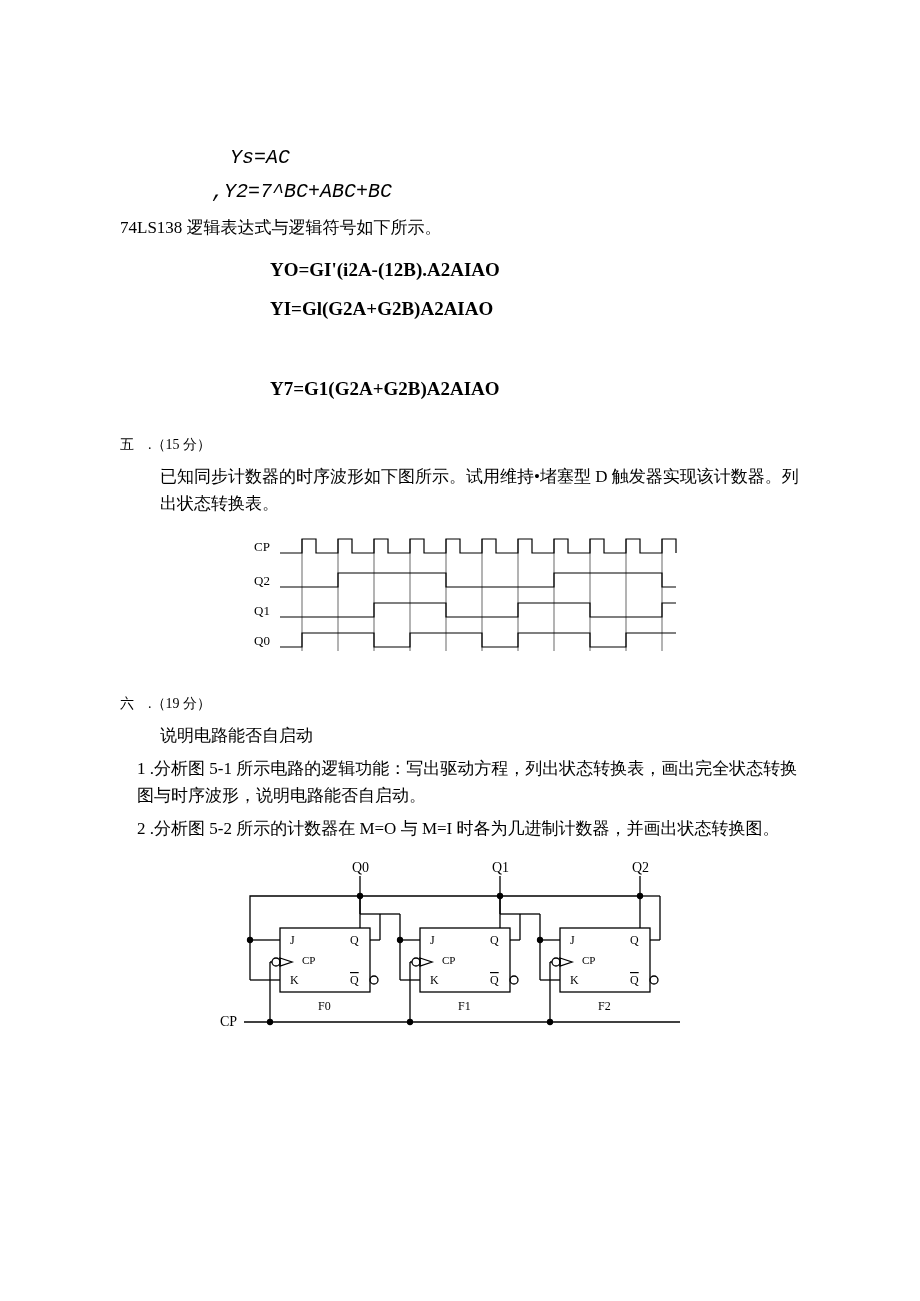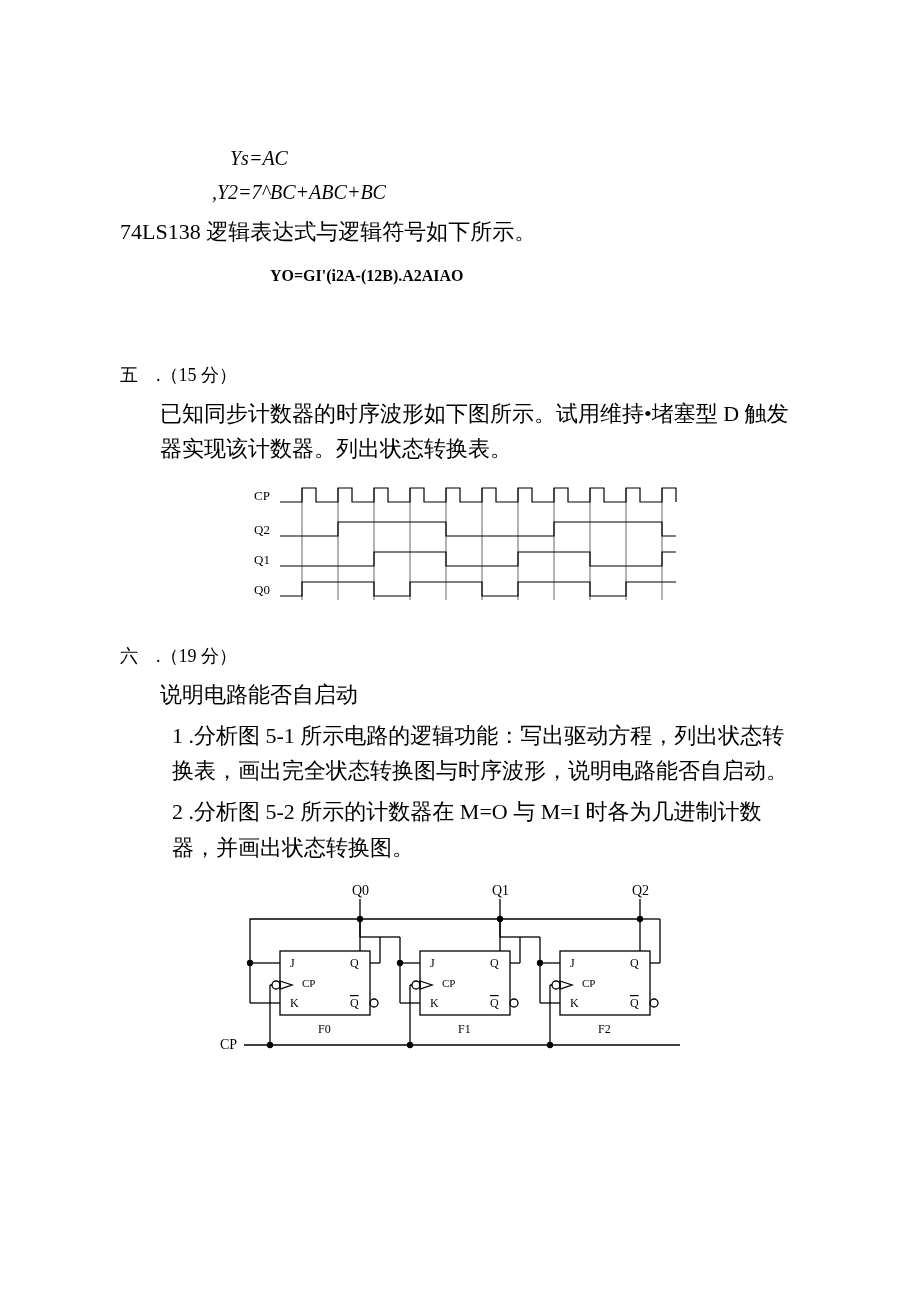--- a/index.html
+++ b/index.html
@@ -7,45 +7,47 @@
     width: 920px;
     height: 1301px;
     background: #ffffff;
     font-family: "SimSun", "Times New Roman", serif;
     color: #000000;
     padding: 140px 120px 0 120px;
     font-size: 18px;
     line-height: 1.6;
   }
   .eq-block { margin-left: 110px; margin-bottom: 4px; }
-  .eq-line { font-style: italic; font-family: Liberation Serif, serif; font-size: 20px; margin: 2px 0; }
-  .text-line { font-size: 22px; margin: 6px 0; }
+  .eq-line { font-style: italic; font-family: Liberation Mono, monospace; font-size: 20px; margin: 2px 0; }
+  .text-line { font-size: 17px; margin: 6px 0; }
   .small-eq-block { margin-left: 150px; margin-top: 14px; }
-  .small-eq { font-weight: bold; font-size: 16px; margin: 8px 0; }
-  .section-head { font-size: 18px; margin-top: 30px; margin-bottom: 6px; }
+  .small-eq { font-weight: bold; font-size: 19px; margin: 8px 0; }
+  .section-head { font-size: 14px; margin-top: 30px; margin-bottom: 6px; }
   .indent1 { margin-left: 40px; }
-  .q-item { margin-left: 52px; margin-top: 6px; text-indent: 0; }
+  .q-item { margin-left: 17px; margin-top: 6px; text-indent: 0; }
   .diagram { display: block; margin: 16px auto 10px auto; }
   .timing { width: 440px; height: 130px; }
   .circuit { width: 480px; height: 200px; }
   svg text { font-family: "Times New Roman", serif; }
 </style>
 </head>
 <body>
 
 <div class="eq-block">
   <div class="eq-line">Ys=AC</div>
   <div class="eq-line" style="margin-left:-18px">,Y2=7^BC+ABC+BC</div>
 </div>
 
 <div class="text-line">74LS138 逻辑表达式与逻辑符号如下所示。</div>
 
 <div class="small-eq-block">
   <div class="small-eq">YO=GI'(i2A-(12B).A2AIAO</div>
+  <div class="small-eq">YI=Gl(G2A+G2B)A2AIAO</div>
   <div style="height:34px"></div>
+  <div class="small-eq">Y7=G1(G2A+G2B)A2AIAO</div>
 </div>
 
 <div class="section-head">五　.（15 分）</div>
 <div class="text-line indent1">已知同步计数器的时序波形如下图所示。试用维持•堵塞型 D 触发器实现该计数器。列出状态转换表。</div>
 
 <svg class="diagram timing" viewBox="0 0 440 130">
   <g stroke="#000" stroke-width="1.2" fill="none">
 
     <text x="14" y="18" fill="#000" stroke="none" font-size="13">CP</text>
     <text x="14" y="52" fill="#000" stroke="none" font-size="13">Q2</text>

